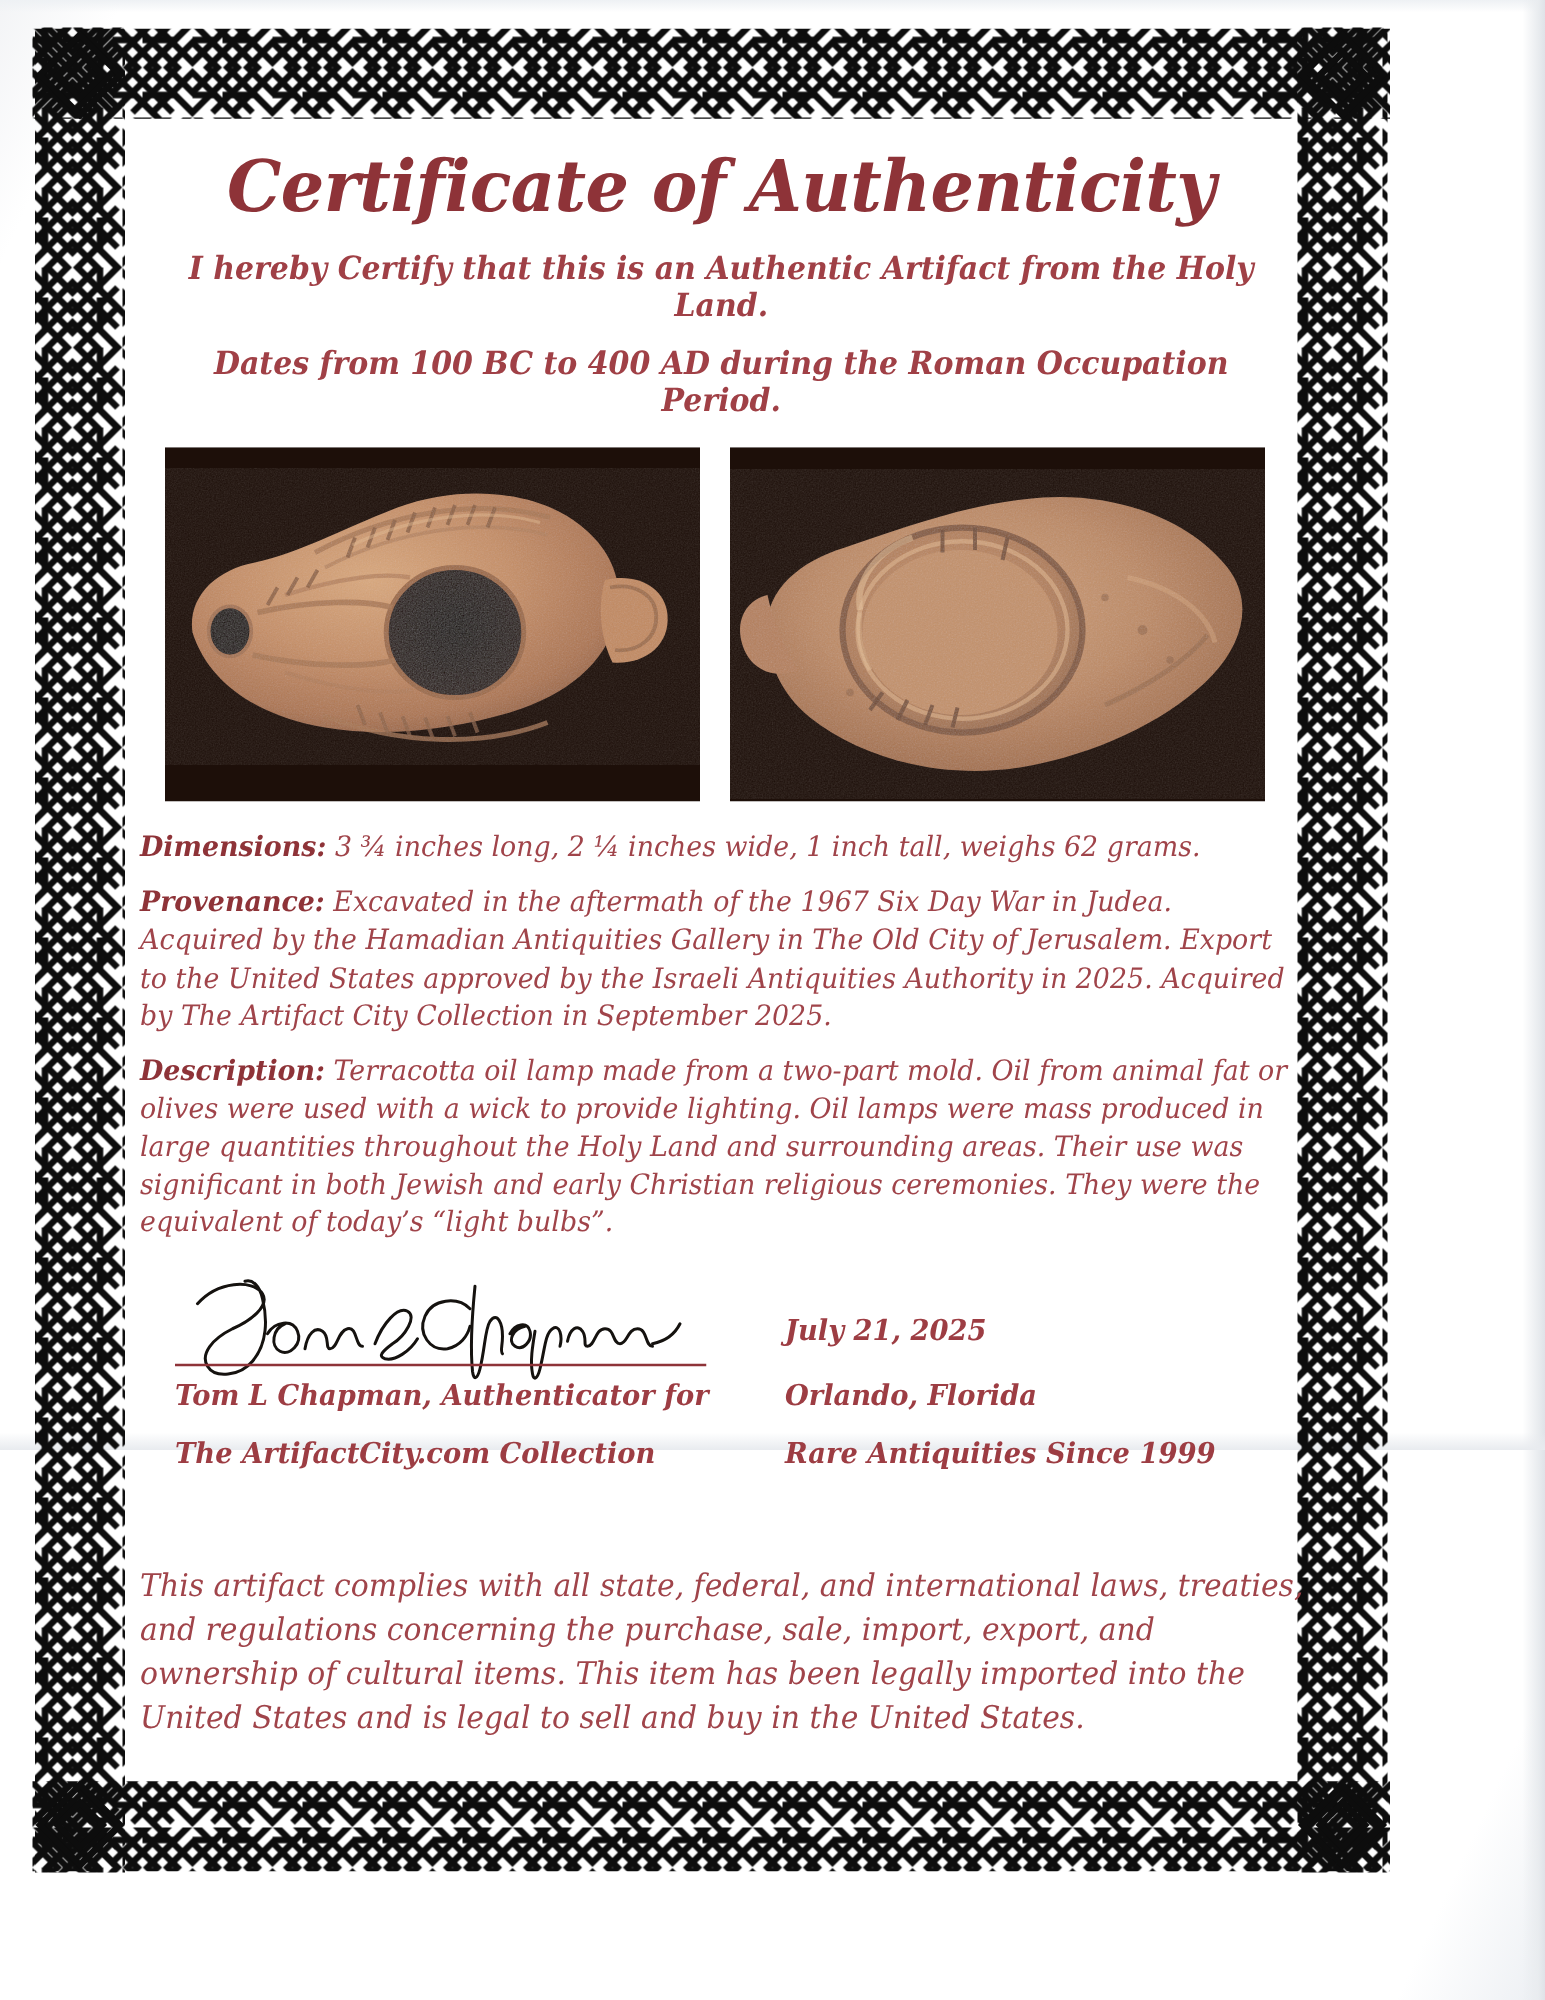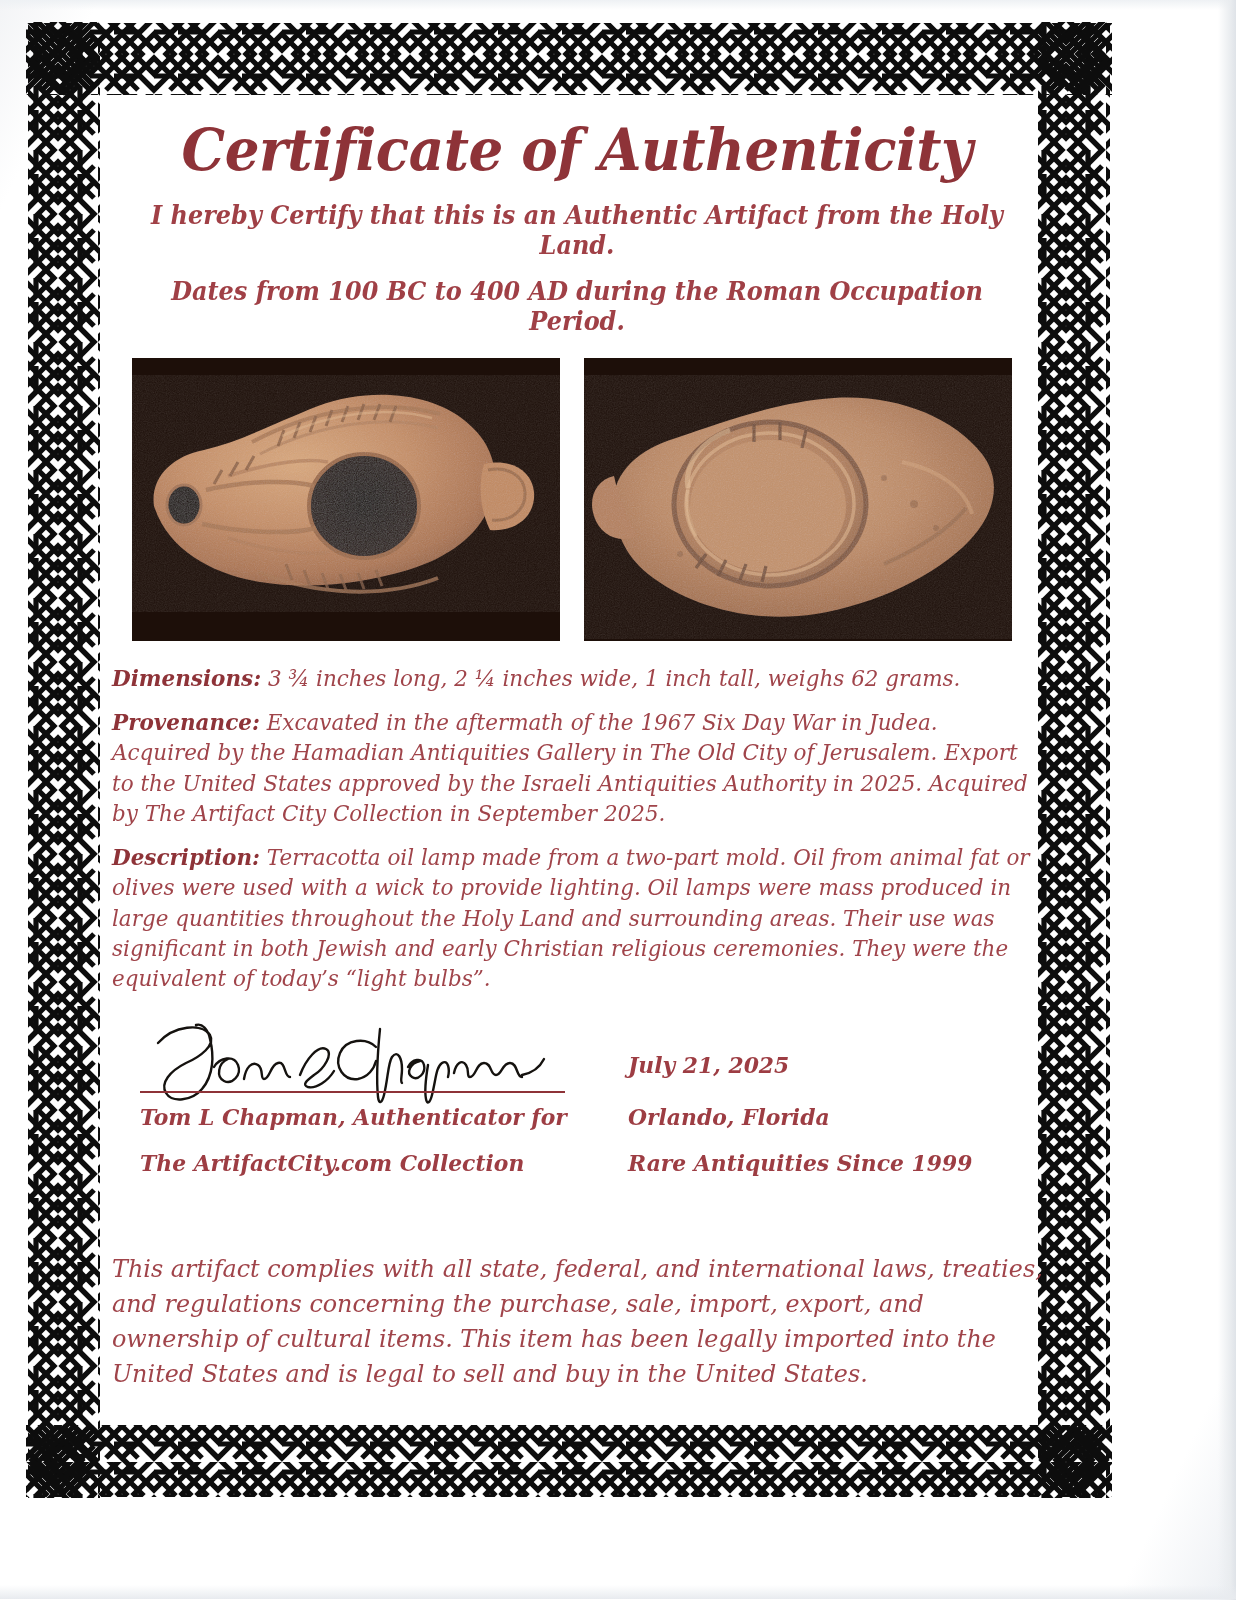--- a/index.html
+++ b/index.html
@@ -10,21 +10,21 @@
     width: 1236px;
     height: 1600px;
     background: #ffffff;
     font-family: "DejaVu Serif", serif;
     overflow: hidden;
   }
 
   #certificate {
     position: relative;
     width: 1236px;
-    height: 1599px;
+    height: 1160px;
     background: #eab308;
   }
 
   
   .paper {
     position: absolute;
     left: 0; top: 0;
     width: 1236px; height: 1600px;
     background:
       linear-gradient(115deg, #f3f4f6 0%, #ffffff 5%, #ffffff 94%, #eceff3 100%);

